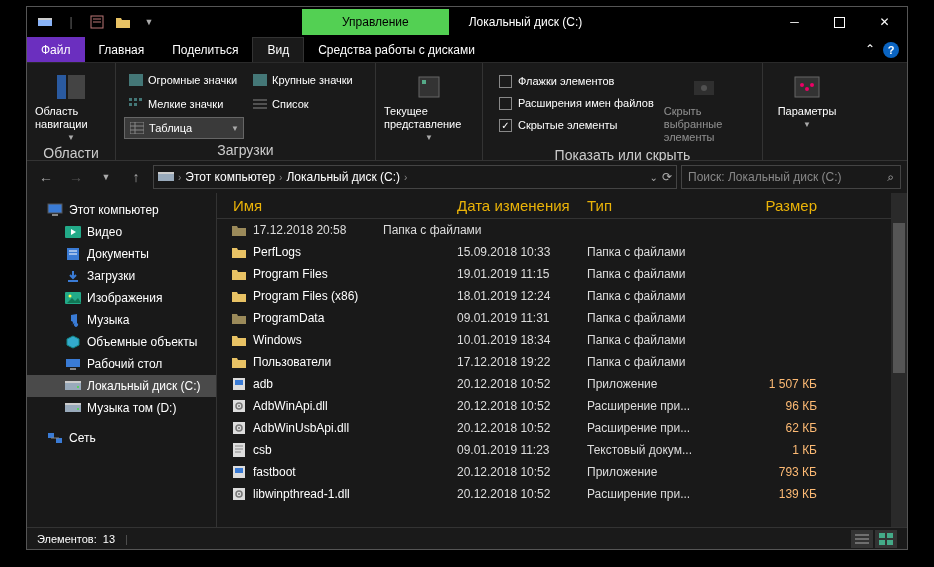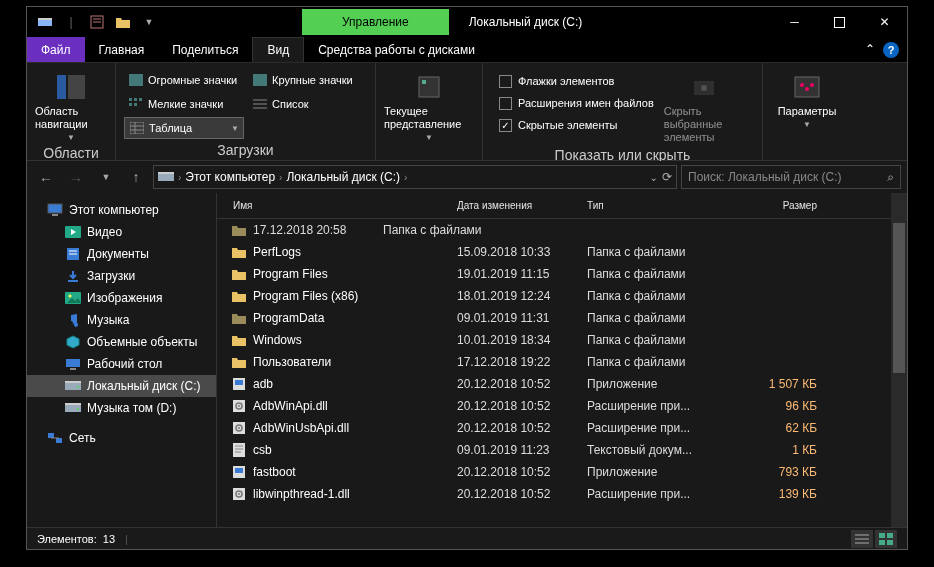--- a/index.html
+++ b/index.html
@@ -38,21 +38,21 @@
 .addrbar .crumb { display:flex;align-items:center;gap:4px; }
 .addrbar .sep { color:#888; font-size:10px; }
 .searchbox { width:220px; height:24px; background:#191919; border:1px solid #444; display:flex; align-items:center; padding:0 6px; color:#888; font-size:12px; }
 .content { flex:1; display:flex; background:#191919; overflow:hidden;}
 .tree { width:190px; border-right:1px solid #333; padding:6px 0; overflow:hidden;}
 .tree .node { display:flex; align-items:center; gap:6px; padding:3px 6px 3px 20px; font-size:12px; }
 .tree .node.sub { padding-left:38px; }
 .tree .node.sel { background:#4a4a4a; }
 .tree .tic { width:16px;height:16px;display:flex;align-items:center;justify-content:center;}
 .files { flex:1; display:flex; flex-direction:column; position:relative;}
-.fhead { display:flex; height:26px; align-items:center; border-bottom:1px solid #333; font-size:10px; color:#e5e5e5;}
+.fhead { display:flex; height:26px; align-items:center; border-bottom:1px solid #333; font-size:15px; color:#eab308;}
 .col-n { width:240px; padding-left:16px;}
 .col-d { width:130px;}
 .col-t { width:150px;}
 .col-s { width:100px; text-align:right; padding-right:20px;}
 .flist { flex:1; overflow:hidden;}
 .frow { display:flex; height:22px; align-items:center; font-size:12px;}
 .frow .fic { width:16px;height:16px;margin:0 6px 0 14px;display:flex;align-items:center;justify-content:center;}
 .frow .fn { width:204px; white-space:nowrap; overflow:hidden;}
 .frow .fd { width:130px; color:#ddd;}
 .frow .ft { width:150px; color:#ddd; white-space:nowrap; overflow:hidden;}

